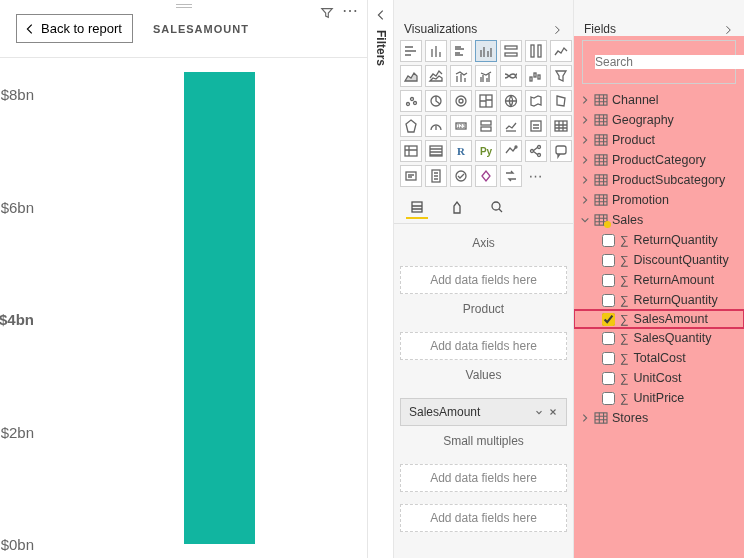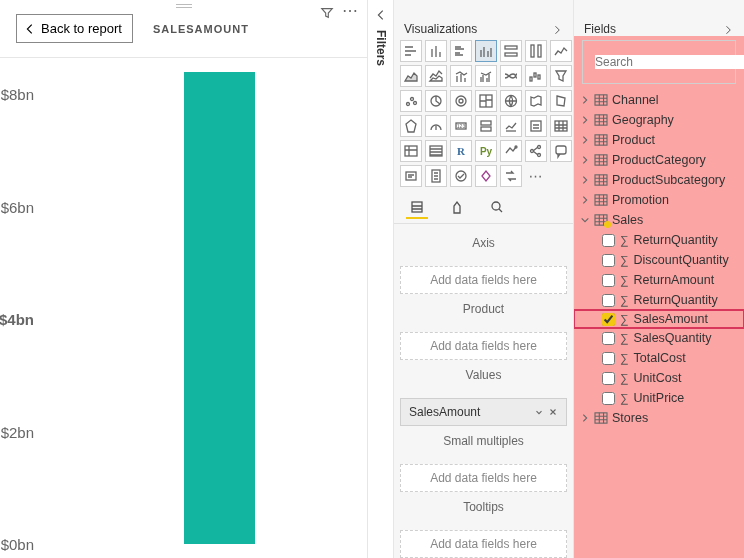--- a/index.html
+++ b/index.html
@@ -393,21 +393,20 @@
             </svg>
           <svg viewBox="0 0 12 12">
               <path d="M3 3l6 6M9 3l-6 6"></path>
             </svg>
         </span>
       </div>
 
       <div class="well-label">Small multiples</div>
       <div class="well-box">Add data fields here</div>
 
-      <div class="well-label">Tooltips</div>
       <div class="well-box">Add data fields here</div>
     </div>
   </div>
 
   <div class="fields-pane">
     <div class="pane-header">
       <span>Fields</span>
       <svg viewBox="0 0 16 16">
           <path d="M6 3l5 5-5 5"></path>
         </svg>

